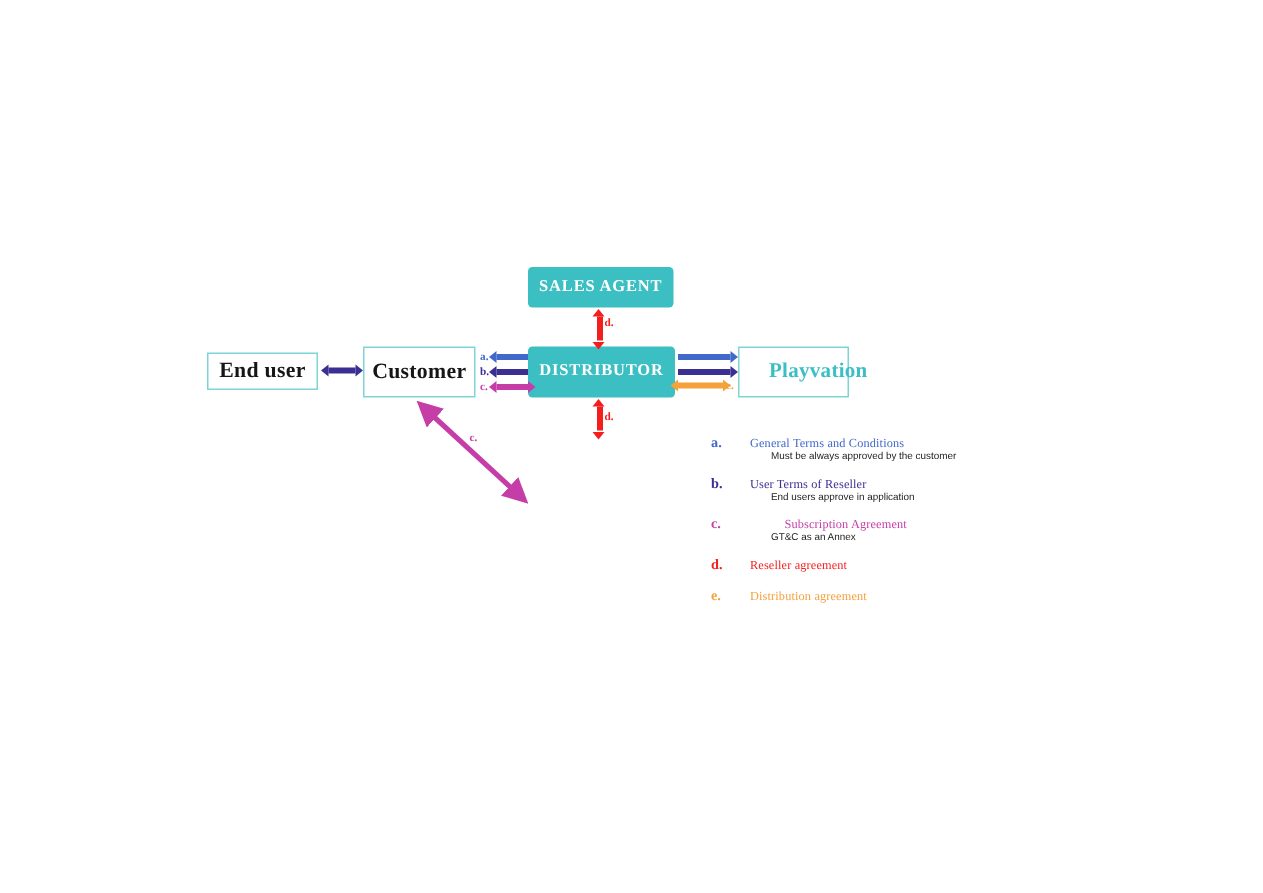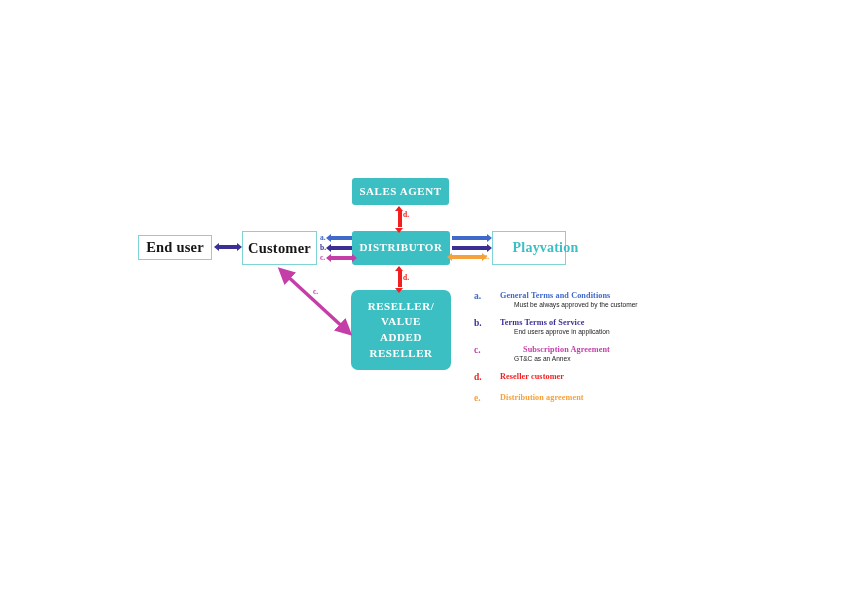--- a/index.html
+++ b/index.html
@@ -126,21 +126,21 @@
     top: 0;
     font-family: "Liberation Serif", serif;
     font-weight: bold;
     font-size: 9.5px;
   }
   .legend-title {
     position: absolute;
     left: 26px;
     top: 0;
     font-family: "Liberation Serif", serif;
-    font-weight: bold;
+    font-weight: normal;
     font-size: 8.2px;
     letter-spacing: .1px;
     white-space: nowrap;
   }
   .legend-sub {
     position: absolute;
     left: 40px;
     top: 10px;
     font-family: "Liberation Sans", sans-serif;
     font-size: 6.6px;
@@ -166,26 +166,20 @@
   </div>
 
   <div class="node node-fill" id="n-distributor" style="left:352px; top:231px; width:98px; height:34px;justify-content:center;">
     <span>DISTRIBUTOR</span>
   </div>
 
   <div class="node node-outline brand" id="n-playvation" style="left:492px; top:231px; width:74px; height:34px;padding-left:33px;">
     <span>Playvation</span>
   </div>
 
-  <div class="node node-fill rounded-lg" id="n-reseller" style="left:351px; top:290px; width:100px; height:80px; flex-direction:column;">
-    <span>RESELLER/</span>
-    <span>VALUE</span>
-    <span>ADDED</span>
-    <span>RESELLER</span>
-  </div>
 
   <div class="harrow" style="left:219px; top:247px; width:18px;">
     <div class="shaft" style="background:#3B2F93;"></div>
     <div class="head-l" style="border-right-color:#3B2F93;"></div>
     <div class="head-r" style="border-left-color:#3B2F93;"></div>
   </div>
 
   <div class="harrow" style="left:331px; top:238px; width:21px;">
     <div class="shaft" style="background:#4169C9;"></div>
     <div class="head-l" style="border-right-color:#4169C9;"></div>
@@ -252,33 +246,33 @@
   <div id="legend">
 
     <div class="legend-row" style="height:27px;">
       <span class="legend-key" style="color:#4169C9;">a.</span>
       <span class="legend-title" style="color:#4169C9;">General Terms and Conditions</span>
       <span class="legend-sub">Must be always approved by the customer</span>
     </div>
 
     <div class="legend-row" style="height:27px;">
       <span class="legend-key" style="color:#3B2F93;">b.</span>
-      <span class="legend-title" style="color:#3B2F93;">Terms Terms of Service</span>
+      <span class="legend-title" style="color:#3B2F93;">User Terms of Reseller</span>
       <span class="legend-sub">End users approve in application</span>
     </div>
 
     <div class="legend-row" style="height:27px;">
       <span class="legend-key" style="color:#C53EA8;">c.</span>
       <span class="legend-title" style="color:#C53EA8;margin-left:23px;">Subscription Agreement</span>
       <span class="legend-sub">GT&amp;C as an Annex</span>
     </div>
 
     <div class="legend-row" style="height:21px;">
       <span class="legend-key" style="color:#F41E1E;">d.</span>
-      <span class="legend-title" style="color:#F41E1E;">Reseller customer</span>
+      <span class="legend-title" style="color:#F41E1E;">Reseller agreement</span>
     </div>
 
     <div class="legend-row" style="height:21px;">
       <span class="legend-key" style="color:#F5A13C;">e.</span>
       <span class="legend-title" style="color:#F5A13C;">Distribution agreement</span>
     </div>
 
   </div>
 
 </div>

